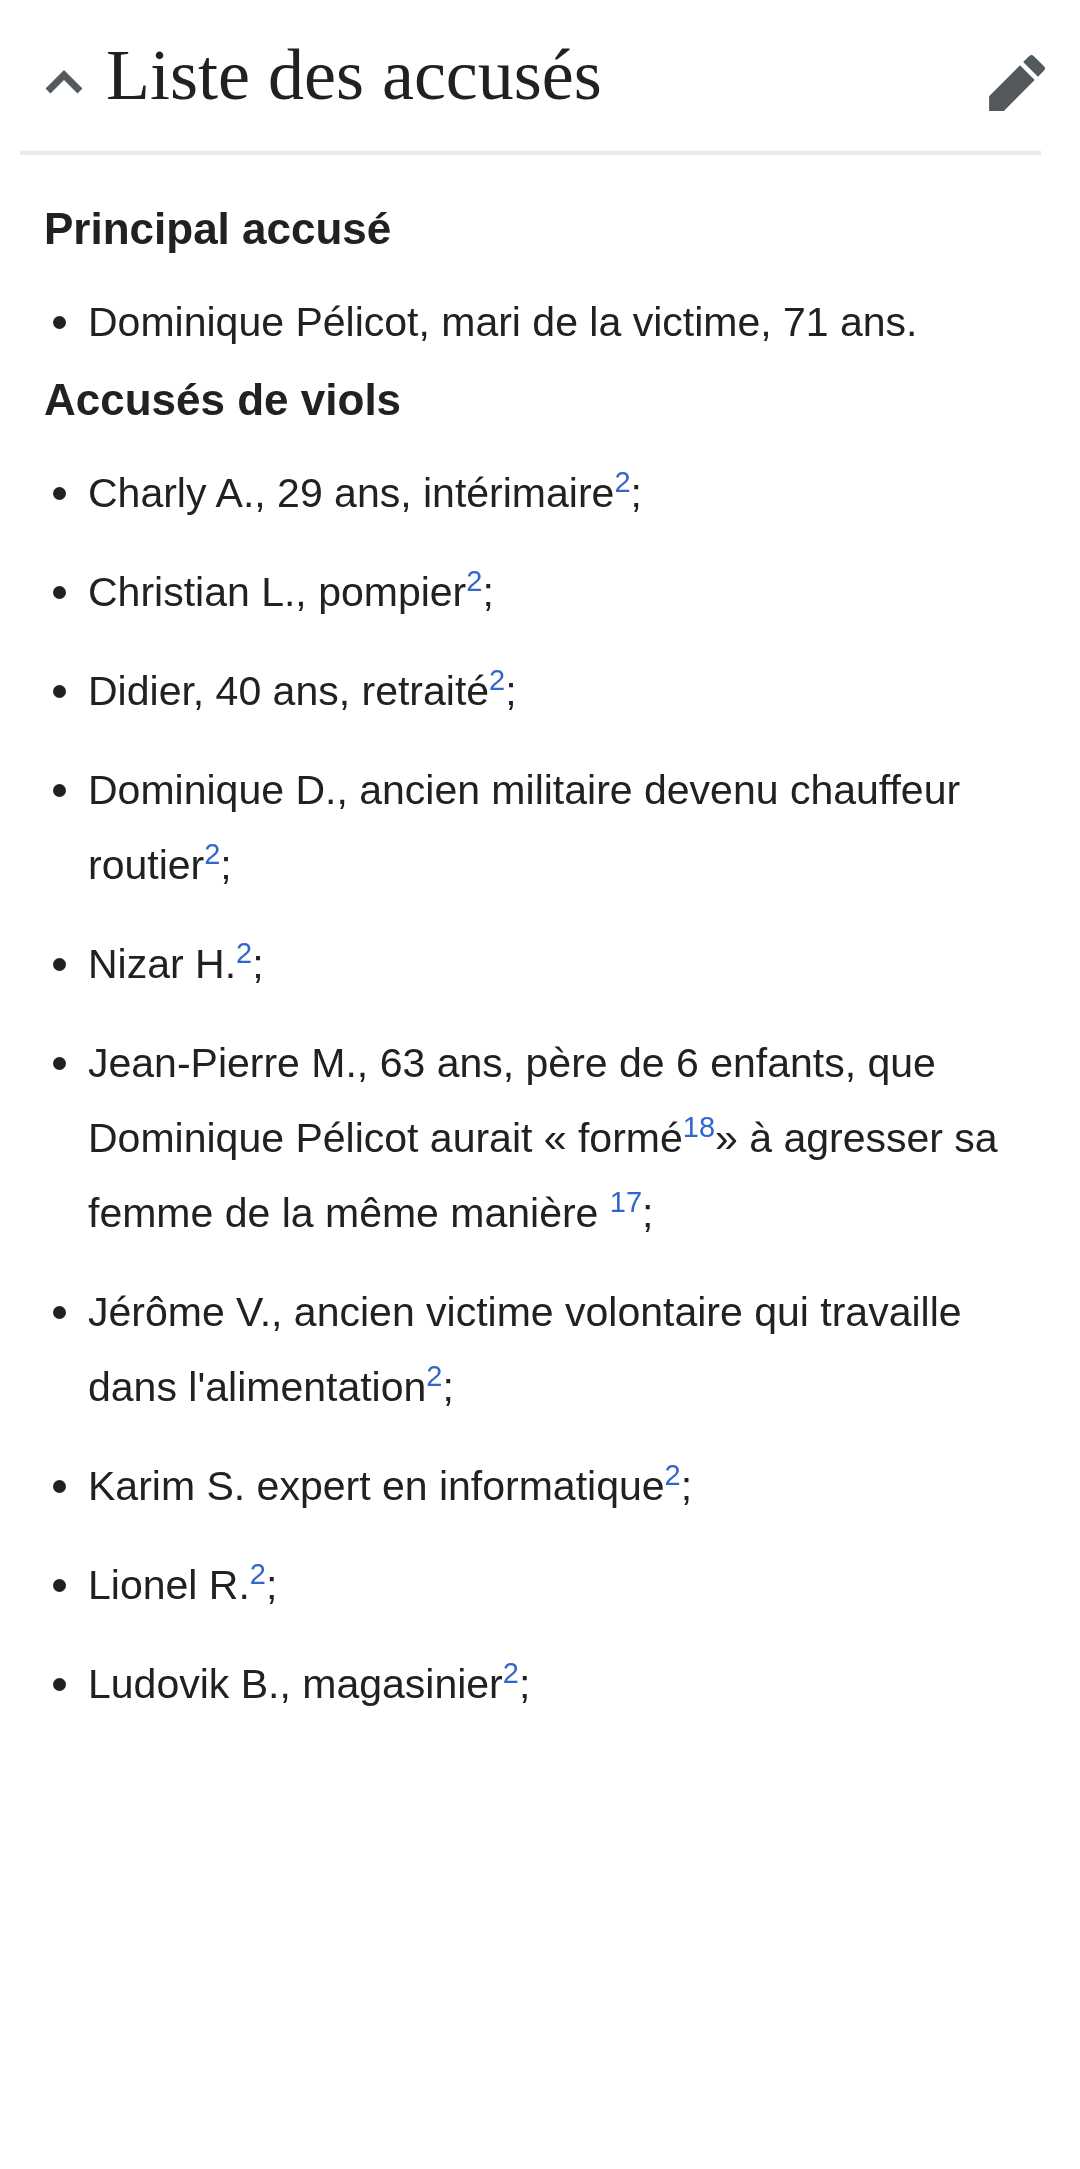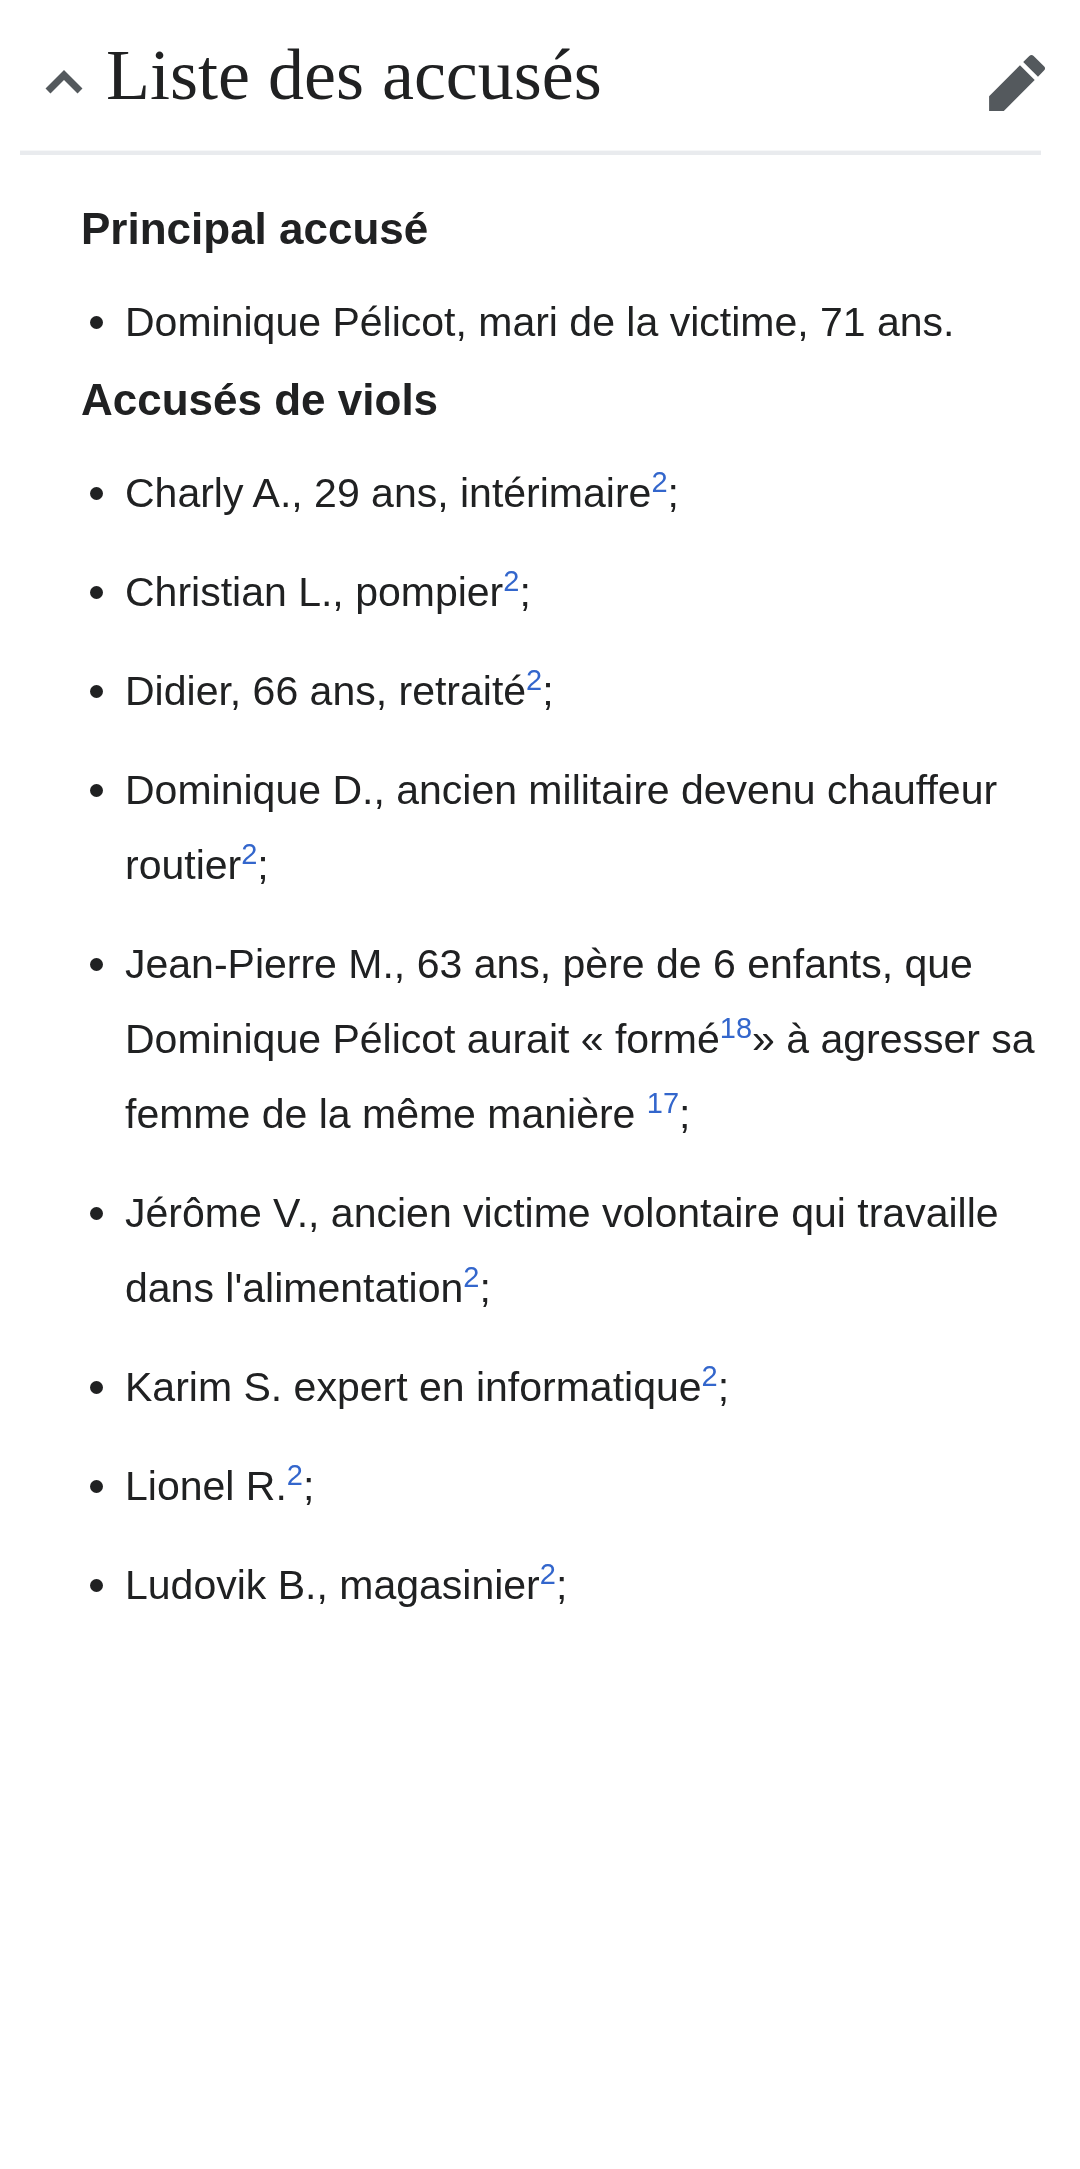--- a/index.html
+++ b/index.html
@@ -44,21 +44,21 @@
     flex: 0 0 auto;
     display: inline-flex;
   }
   .header-divider {
     height: 4px;
     background: #e9ebee;
     margin: 28px 39px 0 20px;
     border-top: 1px solid #f6f7f8;
   }
   
-  .content { padding: 36px 22px 0 44px; margin-left: 37px; }
+  .content { padding: 36px 22px 0 44px; }
   .subheading {
     font-size: 44px;
     line-height: 60px;
     font-weight: 700;
     margin: 8px 0 26px 0;
     color: #202122;
   }
   ul.accused-list {
     list-style: none;
     margin: 0 0 10px 0;
@@ -119,22 +119,23 @@
 
   <ul class="accused-list">
     <li><span>Dominique Pélicot, mari de la victime, 71 ans.</span></li>
   </ul>
 
   <h3 class="subheading">Accusés de viols</h3>
 
   <ul class="accused-list">
     <li><span>Charly A., 29 ans, intérimaire</span><sup class="ref-sup"><a class="ref-link" href="#">2</a></sup><span>;</span></li>
     <li><span>Christian L., pompier</span><sup class="ref-sup"><a class="ref-link" href="#">2</a></sup><span>;</span></li>
-    <li><span>Didier, 66 ans, retraité</span><sup class="ref-sup"><a class="ref-link" href="#">2</a></sup><span>;</span></li>
+    <li><span>Didier, 40 ans, retraité</span><sup class="ref-sup"><a class="ref-link" href="#">2</a></sup><span>;</span></li>
     <li><span>Dominique D., ancien militaire devenu chauffeur routier</span><sup class="ref-sup"><a class="ref-link" href="#">2</a></sup><span>;</span></li>
+    <li><span>Nizar H.</span><sup class="ref-sup"><a class="ref-link" href="#">2</a></sup><span>;</span></li>
     <li><span>Jean-Pierre M., 63 ans, père de 6 enfants, que Dominique Pélicot aurait « formé</span><sup class="ref-sup"><a class="ref-link" href="#">18</a></sup><span>» à agresser sa femme de la même manière </span><sup class="ref-sup"><a class="ref-link" href="#">17</a></sup><span>;</span></li>
     <li><span>Jérôme V., ancien victime volontaire qui travaille dans l'alimentation</span><sup class="ref-sup"><a class="ref-link" href="#">2</a></sup><span>;</span></li>
     <li><span>Karim S. expert en informatique</span><sup class="ref-sup"><a class="ref-link" href="#">2</a></sup><span>;</span></li>
     <li><span>Lionel R.</span><sup class="ref-sup"><a class="ref-link" href="#">2</a></sup><span>;</span></li>
     <li><span>Ludovik B., magasinier</span><sup class="ref-sup"><a class="ref-link" href="#">2</a></sup><span>;</span></li>
 
   </ul>
 
 </main>
 

